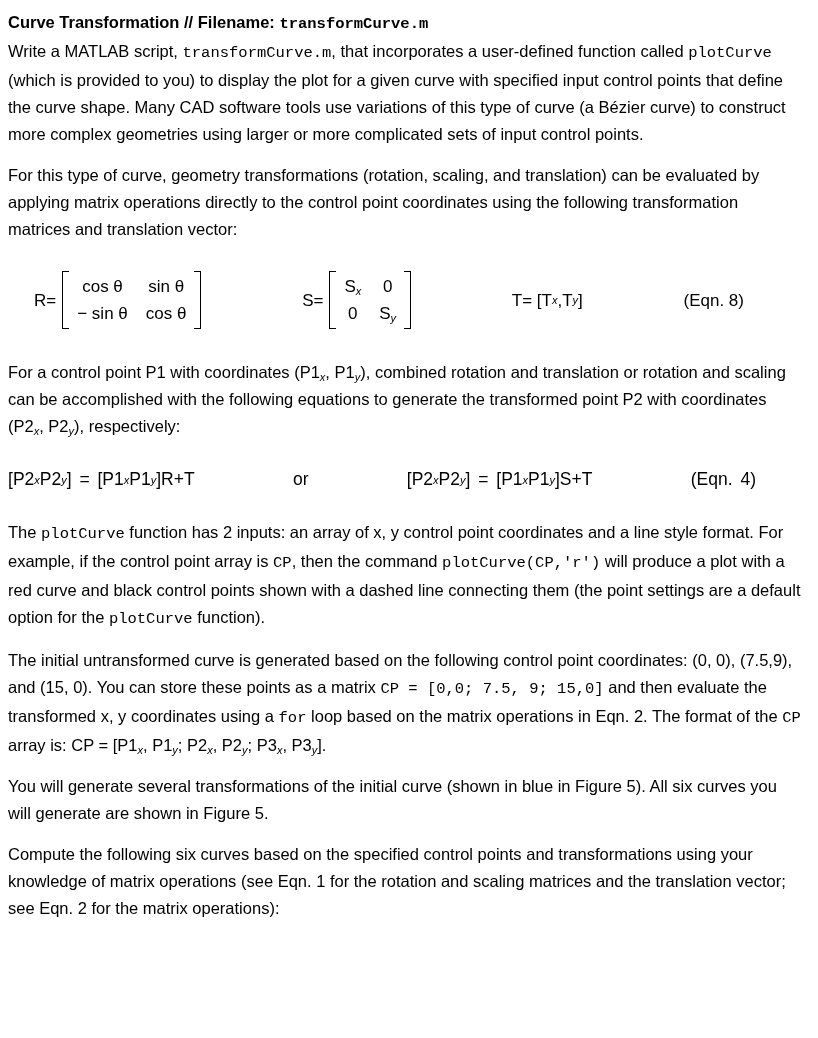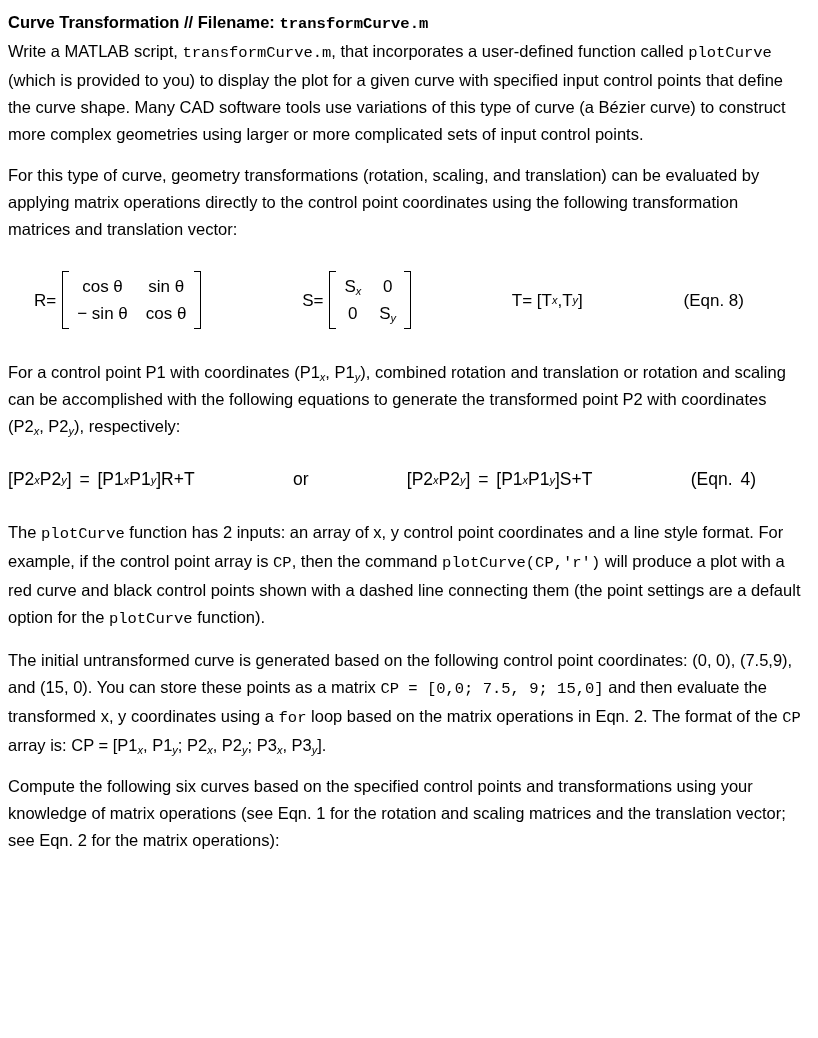--- a/index.html
+++ b/index.html
@@ -130,14 +130,15 @@
         <span class="r-i">S</span>
         <span class="r-n"> + </span>
         <span class="r-i">T</span>
       </span>
       <span class="eq-group">
         <span class="r-n">(Eqn. 4)</span>
       </span>
     </div>
     <p class="para"><span class="r-n">The </span><span class="r-c">plotCurve</span><span class="r-n"> function has 2 inputs: an array of </span><span class="r-i">x</span><span class="r-n">, </span><span class="r-i">y</span><span class="r-n"> control point coordinates and a line style format. For example, if the control point array is </span><span class="r-c">CP</span><span class="r-n">, then the command </span><span class="r-c">plotCurve(CP,'r')</span><span class="r-n"> will produce a plot with a red curve and black control points shown with a dashed line connecting them (the point settings are a default option for the </span><span class="r-c">plotCurve</span><span class="r-n"> function).</span></p>
     <p class="para"><span class="r-n">The initial untransformed curve is generated based on the following control point coordinates: (0, 0), (7.5,9), and (15, 0). You can store these points as a matrix </span><span class="r-c">CP = [0,0; 7.5, 9; 15,0]</span><span class="r-n"> and then evaluate the transformed </span><span class="r-i">x</span><span class="r-n">, </span><span class="r-i">y</span><span class="r-n"> coordinates using a </span><span class="r-c">for</span><span class="r-n"> loop based on the matrix operations in Eqn. 2. The format of the </span><span class="r-c">CP</span><span class="r-n"> array is: </span><span class="r-i">CP</span><span class="r-n"> = [</span><span class="r-i">P1</span><sub class="r-si">x</sub><span class="r-n">, </span><span class="r-i">P1</span><sub class="r-si">y</sub><span class="r-n">; </span><span class="r-i">P2</span><sub class="r-si">x</sub><span class="r-n">, </span><span class="r-i">P2</span><sub class="r-si">y</sub><span class="r-n">; </span><span class="r-i">P3</span><sub class="r-si">x</sub><span class="r-n">, </span><span class="r-i">P3</span><sub class="r-si">y</sub><span class="r-n">].</span></p>
+    <p class="para"><span class="r-n">You will generate several transformations of the initial curve (shown in blue in Figure 5). All six curves you will generate are shown in Figure 5.</span></p>
     <p class="para"><span class="r-n">Compute the following six curves based on the specified control points and transformations using your knowledge of matrix operations (see Eqn. 1 for the rotation and scaling matrices and the translation vector; see Eqn. 2 for the matrix operations):</span></p>
   </div>
 
 </body></html>

